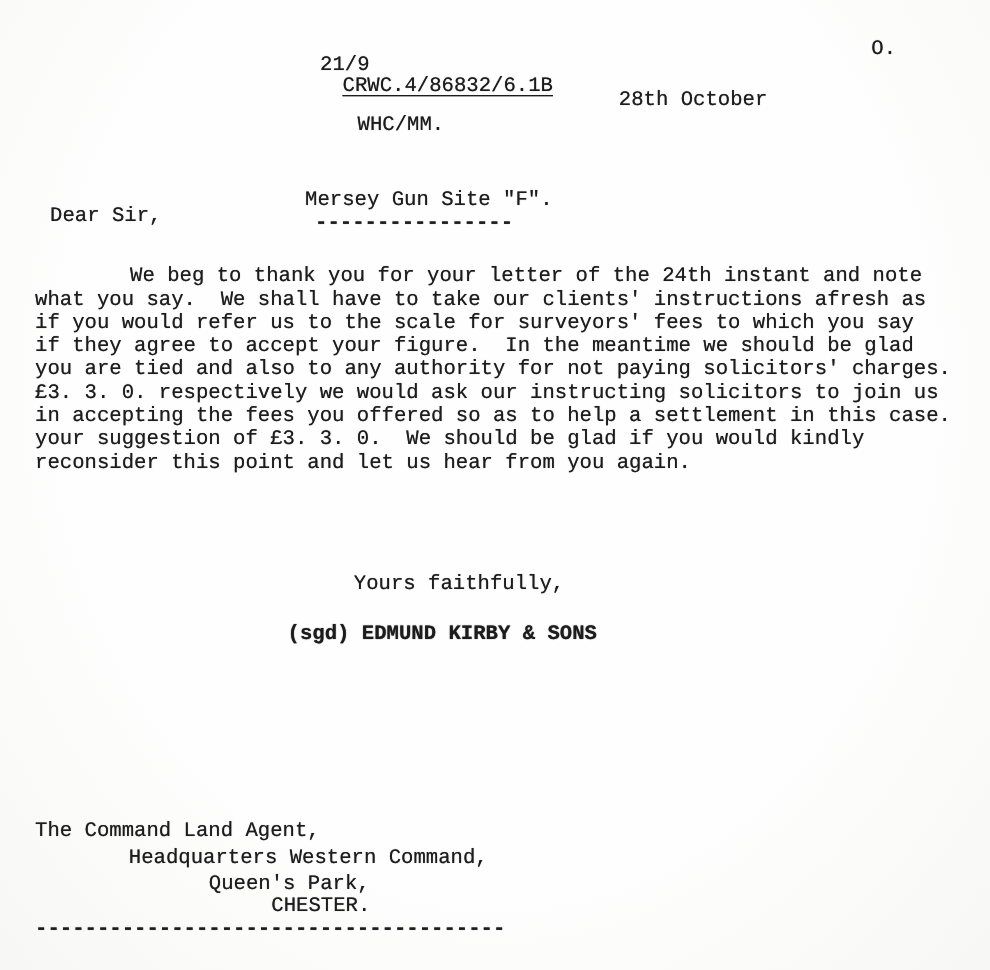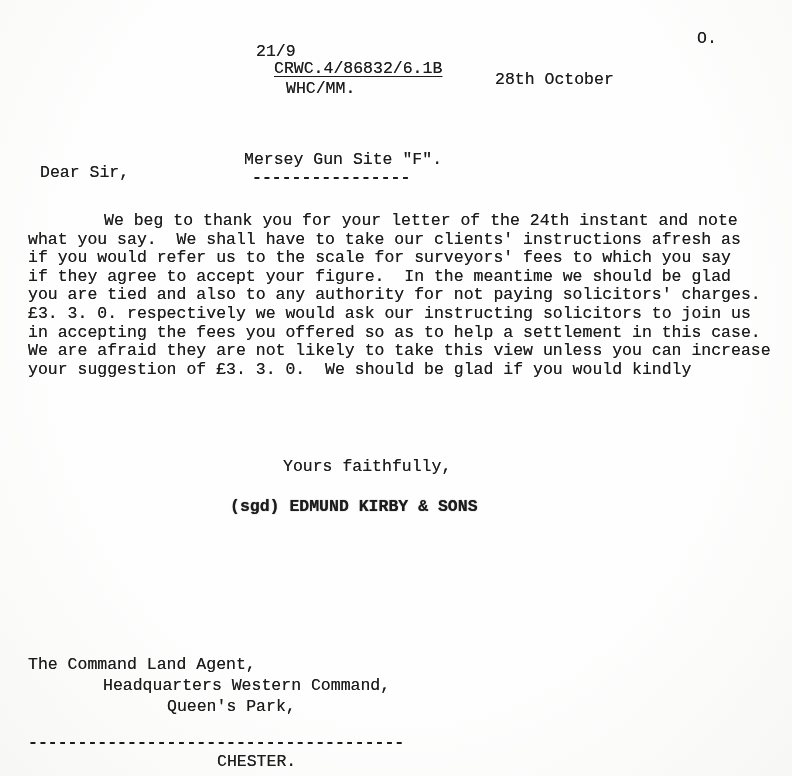--- a/index.html
+++ b/index.html
@@ -57,46 +57,46 @@
 <div class="page">
 
   <div class="txt" style="left:495px; top:26px;margin-top:44px;">28th October</div>
 
   <div class="txt" style="left:697px; top:29px;">O.</div>
 
   <div class="txt" style="left:256px; top:42px;">21/9</div>
 
   <div class="txt ref-main" style="left:254px; top:59px;margin-left:20px;">CRWC.4/86832/6.1B</div>
 
-  <div class="txt" style="left:286px; top:79px;">WHC/MM.</div>
+  <div class="txt" style="left:286px; top:90px;">WHC/MM.</div>
 
   <div class="txt" style="left:40px; top:115px;margin-top:48px;">Dear Sir,</div>
 
   <div class="txt" style="left:244px; top:150px;">Mersey Gun Site "F".</div>
 
   <div class="txt dashes" style="left:252px; top:168px;">----------------</div>
 
   <div class="body-block">
     <div class="line indent">We beg to thank you for your letter of the 24th instant and note</div>
     <div class="line">what you say.  We shall have to take our clients' instructions afresh as</div>
     <div class="line">if you would refer us to the scale for surveyors' fees to which you say</div>
     <div class="line">if they agree to accept your figure.  In the meantime we should be glad</div>
     <div class="line">you are tied and also to any authority for not paying solicitors' charges.</div>
     <div class="line">£3. 3. 0. respectively we would ask our instructing solicitors to join us</div>
     <div class="line">in accepting the fees you offered so as to help a settlement in this case.</div>
-    <div class="line">We are afraid they are not likely to take this view unless you can increase</div>
     <div class="line">your suggestion of £3. 3. 0.  We should be glad if you would kindly</div>
+    <div class="line">reconsider this point and let us hear from you again.</div>
   </div>
 
   <div class="txt" style="left:283px; top:457px;">Yours faithfully,</div>
 
   <div class="txt signature" style="left:230px; top:497px;">(sgd) EDMUND KIRBY &amp; SONS</div>
 
   <div>
     <div class="txt" style="left:28px;  top:655px;">The Command Land Agent,</div>
     <div class="txt" style="left:103px; top:676px;">Headquarters Western Command,</div>
     <div class="txt" style="left:167px; top:697px;">Queen's Park,</div>
-    <div class="txt" style="left:217px; top:715px;margin-top:37px;">CHESTER.</div>
+    <div class="txt" style="left:217px; top:715px;">CHESTER.</div>
   </div>
 
   <div class="txt dashes" style="left:28px; top:733px;">--------------------------------------</div>
 
 </div>
 
 </body></html>

